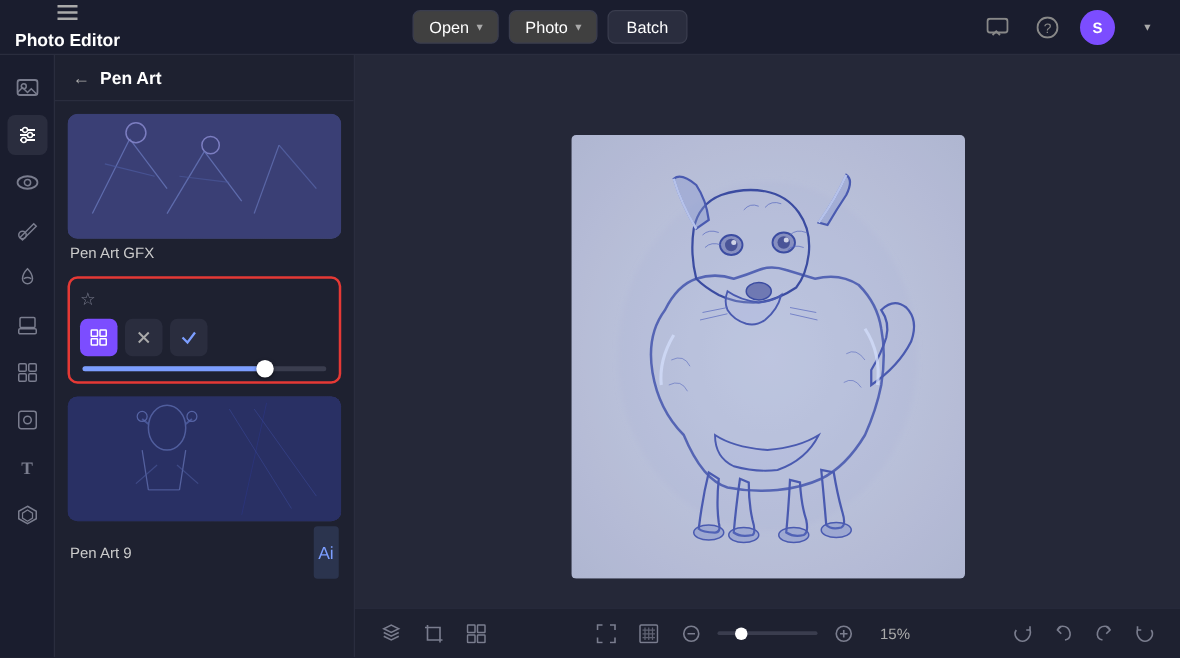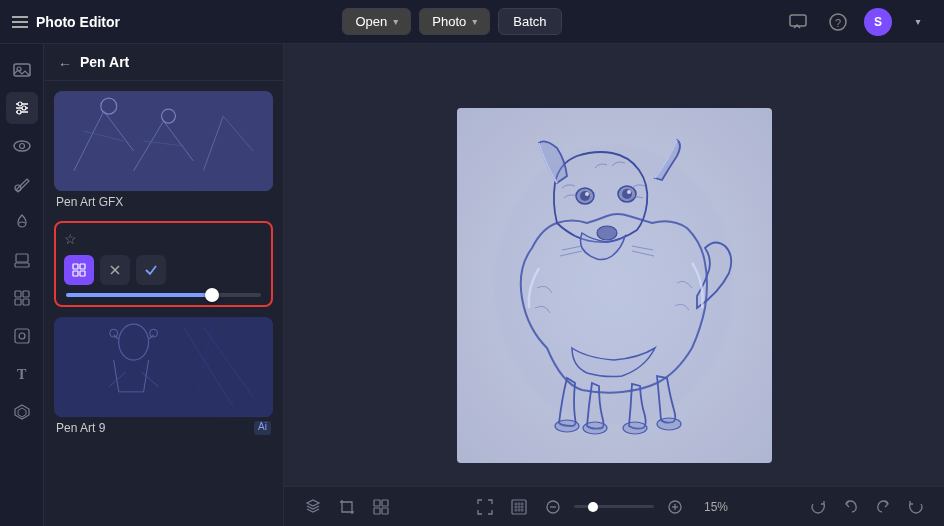--- a/index.html
+++ b/index.html
@@ -22,20 +22,21 @@
       align-items: center;
       padding: 0 12px;
       gap: 12px;
       border-bottom: 1px solid #2a2d3e;
       flex-shrink: 0;
     }
     .topbar-left {
       display: flex;
       align-items: center;
       gap: 8px;
+      flex-direction: column;
     }
     .menu-icon {
       display: flex;
       flex-direction: column;
       gap: 3px;
       cursor: pointer;
     }
     .menu-icon span {
       width: 16px;
       height: 2px;
@@ -184,27 +185,28 @@
       overflow: hidden;
       position: relative;
       cursor: pointer;
     }
     .effect-label {
       font-size: 12px;
       color: #ccc;
       padding: 4px 2px 2px;
       display: flex;
       justify-content: space-between;
+      align-items: center;
     }
     .ai-badge {
-      font-size: 10px;
+      font-size: 14px;
       color: #7c9eff;
       background: rgba(124,158,255,0.15);
       border-radius: 3px;
-      padding: 0 4px;
+      padding: 13px 4px;
     }
 
     
     .card-penart-gfx .thumb {
       background: linear-gradient(135deg, #3a3f6e 0%, #4a5080 100%);
       width: 100%;
       height: 100px;
       border-radius: 8px;
       position: relative;
       overflow: hidden;

